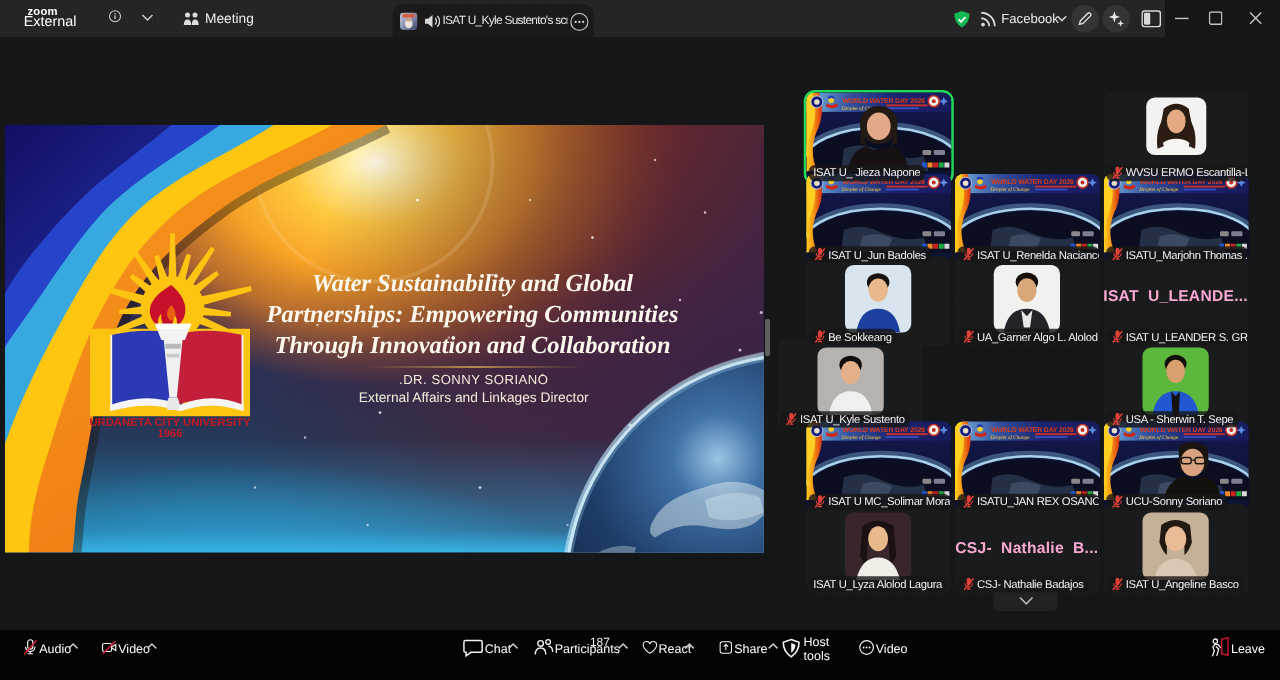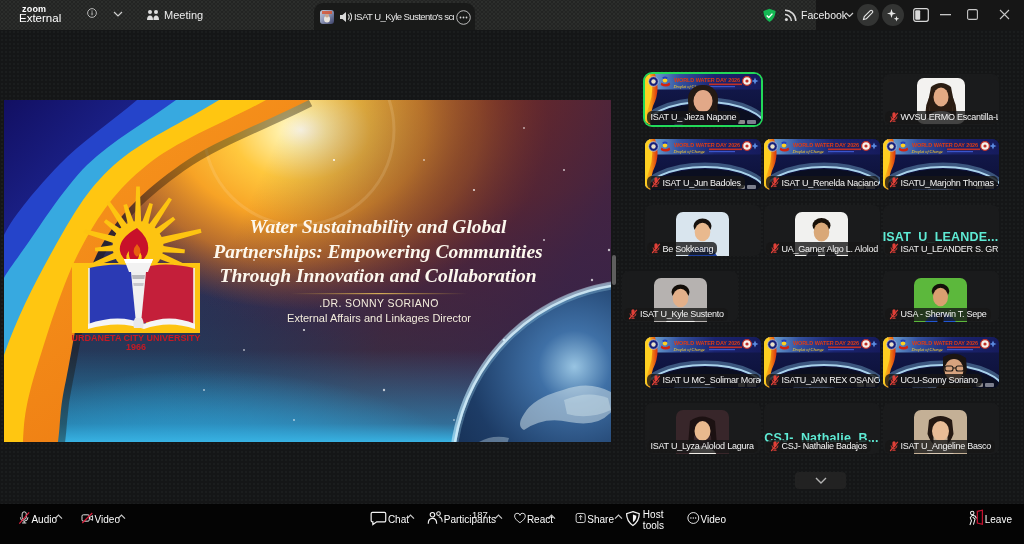--- a/index.html
+++ b/index.html
@@ -1,29 +1,29 @@
 <!DOCTYPE html>
 <html><head>
 <meta charset="utf-8">
 <style>
 *{margin:0;padding:0;box-sizing:border-box}
 html,body{width:1024px;height:544px;overflow:hidden}
 body{background:#161616;font-family:"Liberation Sans",sans-serif;position:relative}
-#titlebar{position:absolute;left:0;top:0;width:816px;height:30px;background:#232423;background-image:radial-gradient(circle,#2e2f2e .7px,rgba(0,0,0,0) .8px),radial-gradient(circle,#2b2c2b .7px,rgba(0,0,0,0) .8px);background-size:4px 4px;background-position:0 0,2px 2px}
+#titlebar{position:absolute;left:0;top:0;width:932px;height:30px;background:#232423;background-image:radial-gradient(circle,#2e2f2e .7px,rgba(0,0,0,0) .8px),radial-gradient(circle,#2b2c2b .7px,rgba(0,0,0,0) .8px);background-size:4px 4px;background-position:0 0,2px 2px}
 .tb-ic{position:absolute;display:block}
 #tab{position:absolute;left:314px;top:3px;width:161px;height:27px;background:#191a19;border-radius:9px 9px 0 0;overflow:hidden}
 #main{position:absolute;left:0;top:30px;width:1024px;height:474px;background:#151617;background-image:radial-gradient(circle,#1c1d1e .7px,rgba(0,0,0,0) .8px);background-size:4px 4px}
 #slide{position:absolute;left:4px;top:70px;width:607px;height:342px}
 #scrollthumb{position:absolute;left:612px;top:225px;width:4px;height:30px;background:#5e5e5e;border-radius:2px}
-.tile{position:absolute;width:116px;height:51px;background:#1a1b1c;border-radius:7px;overflow:hidden}
+.tile{position:absolute;width:116px;height:72px;background:#1a1b1c;border-radius:7px;overflow:hidden}
 .vidtile{background:#0d1334}
 .av{position:absolute;left:31.5px;top:7px;width:53px;height:54px;border-radius:7px;overflow:hidden}
 .nl{position:absolute;left:2px;bottom:1px;height:13px;display:flex;align-items:center;background:rgba(22,22,22,.8);border-radius:5px;padding:0 4px 0 4px;font-size:9px;letter-spacing:-.25px;color:#f4f4f4;white-space:nowrap;max-width:113px;overflow:hidden;z-index:5}
 .nl svg{margin-right:2px;flex:none}
-.bigname{position:absolute;left:0;top:0;width:100%;height:63px;display:flex;align-items:center;justify-content:center;color:#5eead4;font-weight:bold;font-size:12.5px;letter-spacing:.2px;white-space:nowrap}
+.bigname{position:absolute;left:0;top:0;width:100%;height:63px;display:flex;align-items:center;justify-content:center;color:#f9a8d4;font-weight:bold;font-size:12.5px;letter-spacing:.2px;white-space:nowrap}
 #gridmore{position:absolute;left:795px;top:442px;width:51px;height:17px;background:#222;border-radius:4px;display:flex;align-items:center;justify-content:center}
 #toolbar{position:absolute;left:0;top:504px;width:1024px;height:40px;background:#040404}
 .tbtn{position:absolute;top:3px;display:flex;flex-direction:row;align-items:center;color:#fff}
 .tbtn .lab{font-size:10px;color:#fdfdfd;margin-top:2px}
 .carat{position:absolute;top:10px}
 </style>
 </head>
 <body>
 <div id="titlebar">
   <div style="position:absolute;left:22px;top:3.5px;font-size:9px;color:#fff;font-weight:bold;letter-spacing:.2px">zoom</div>

